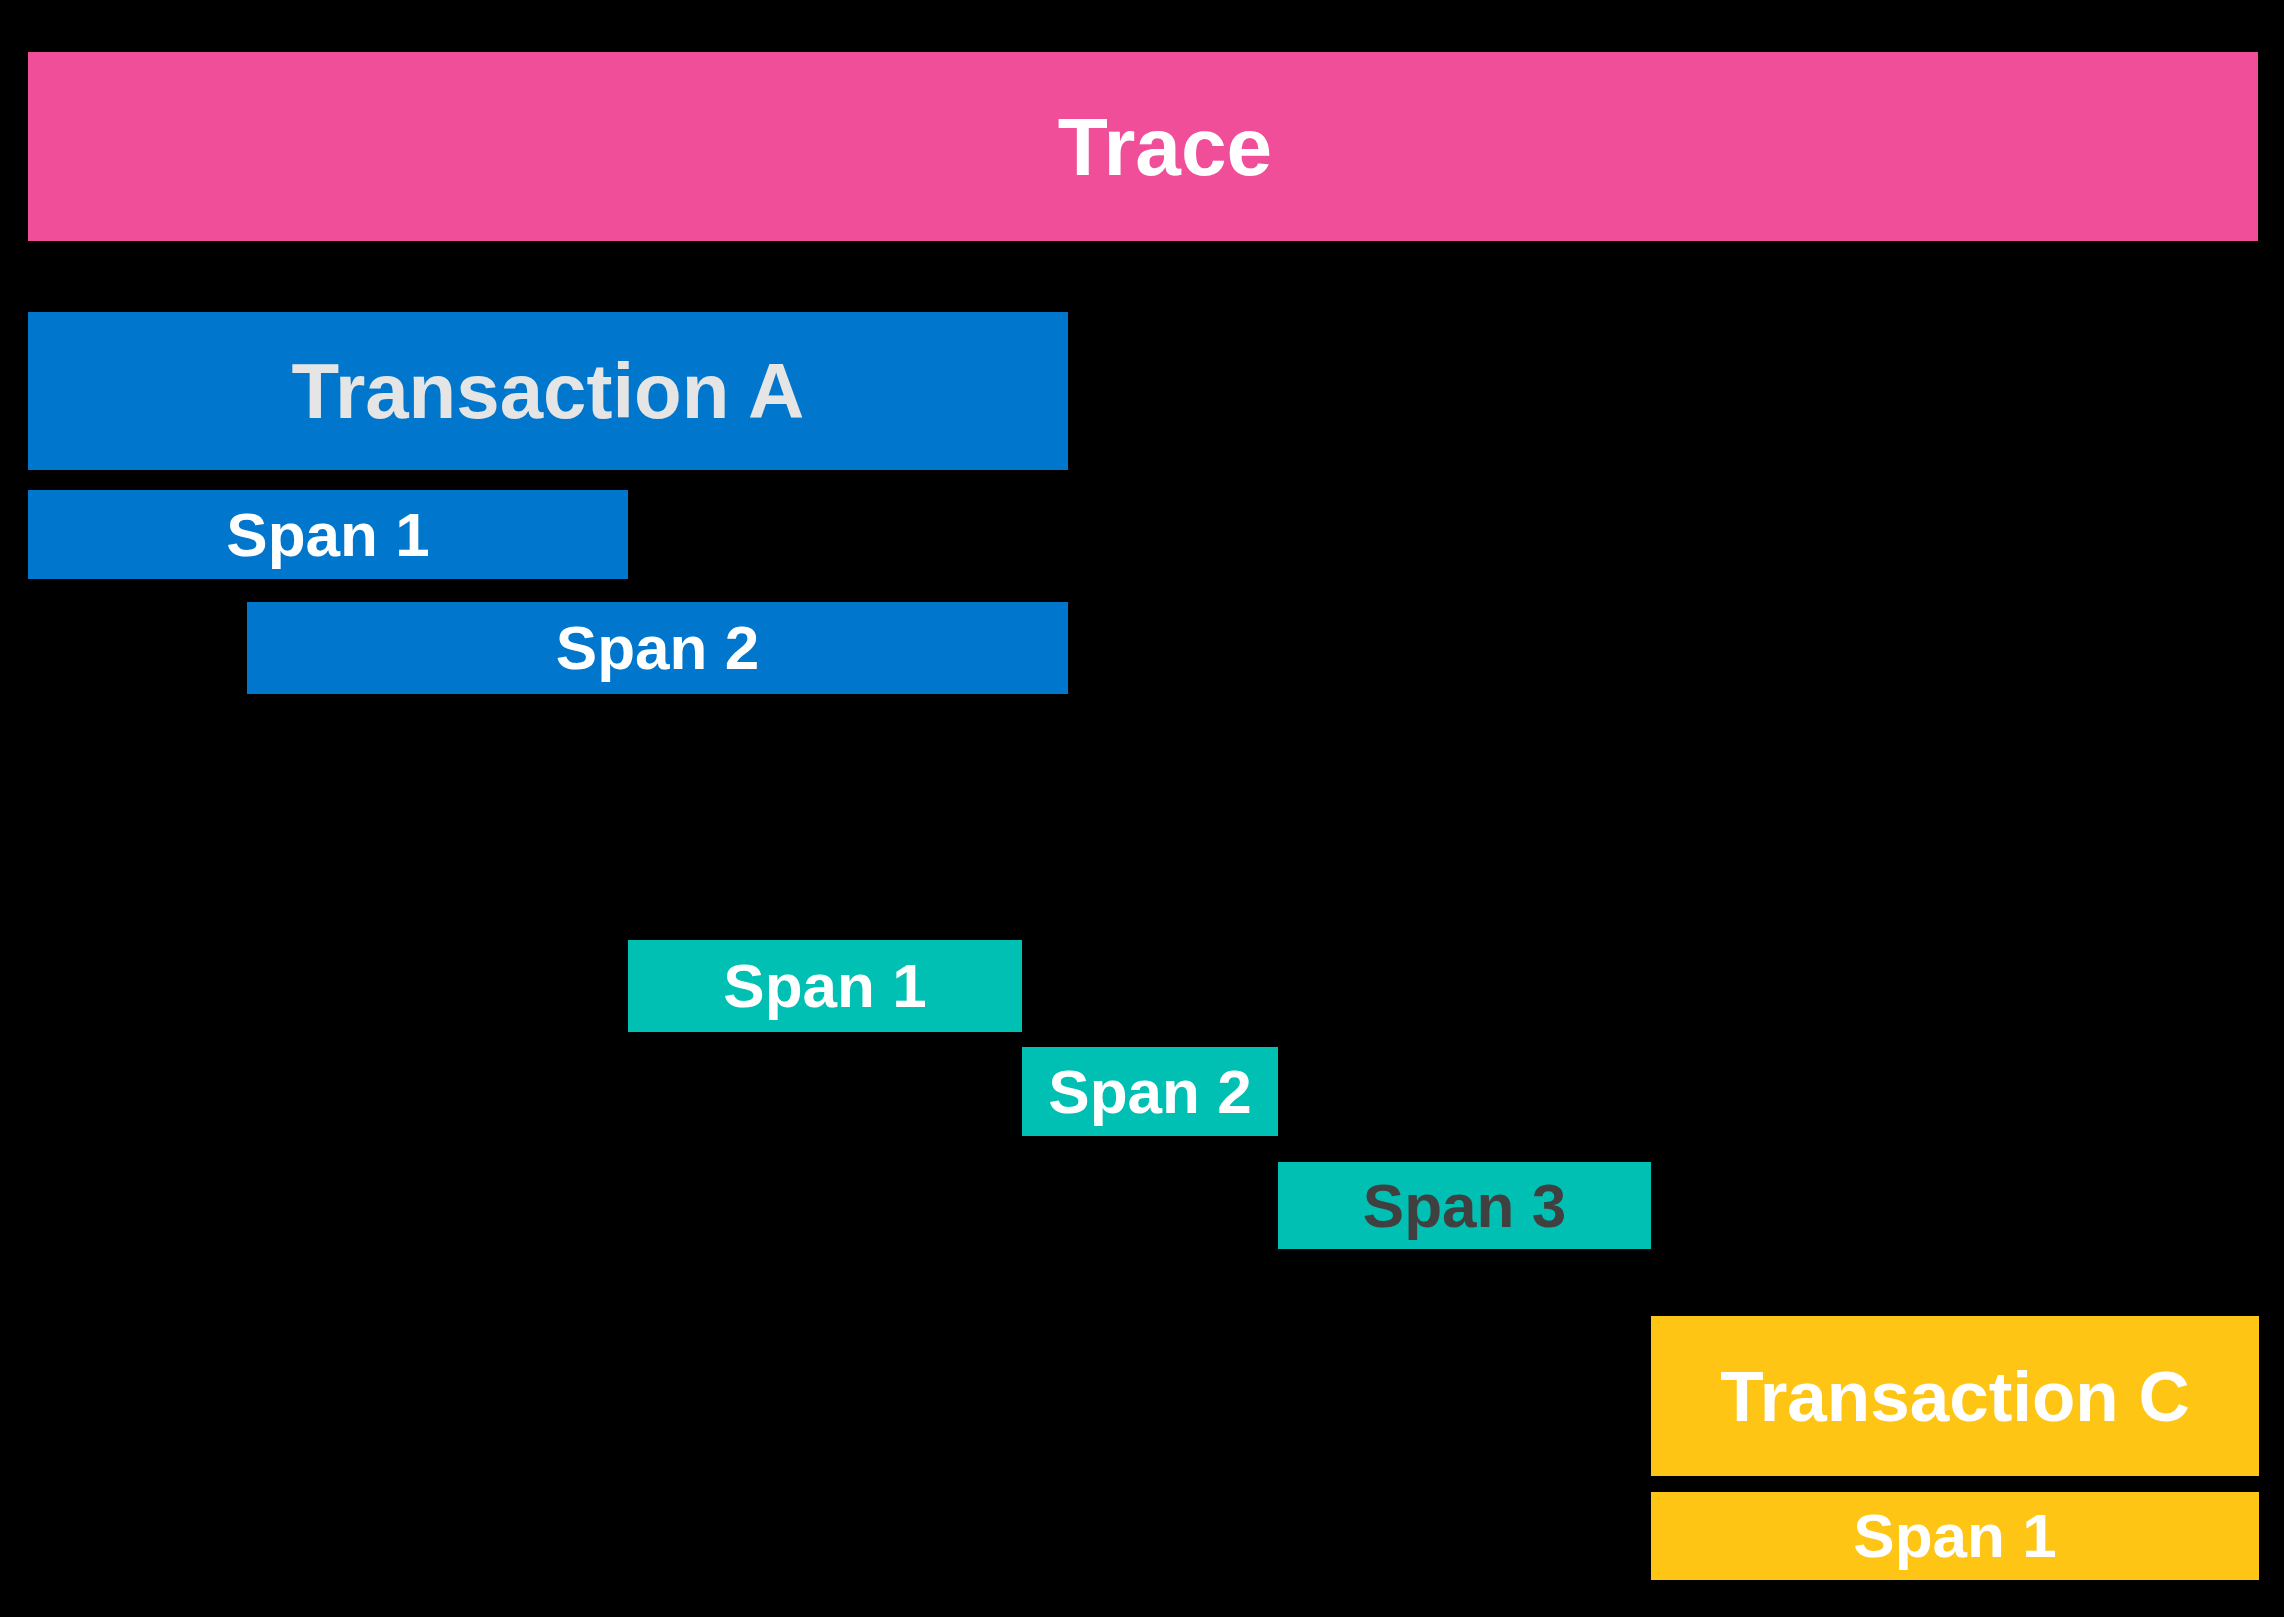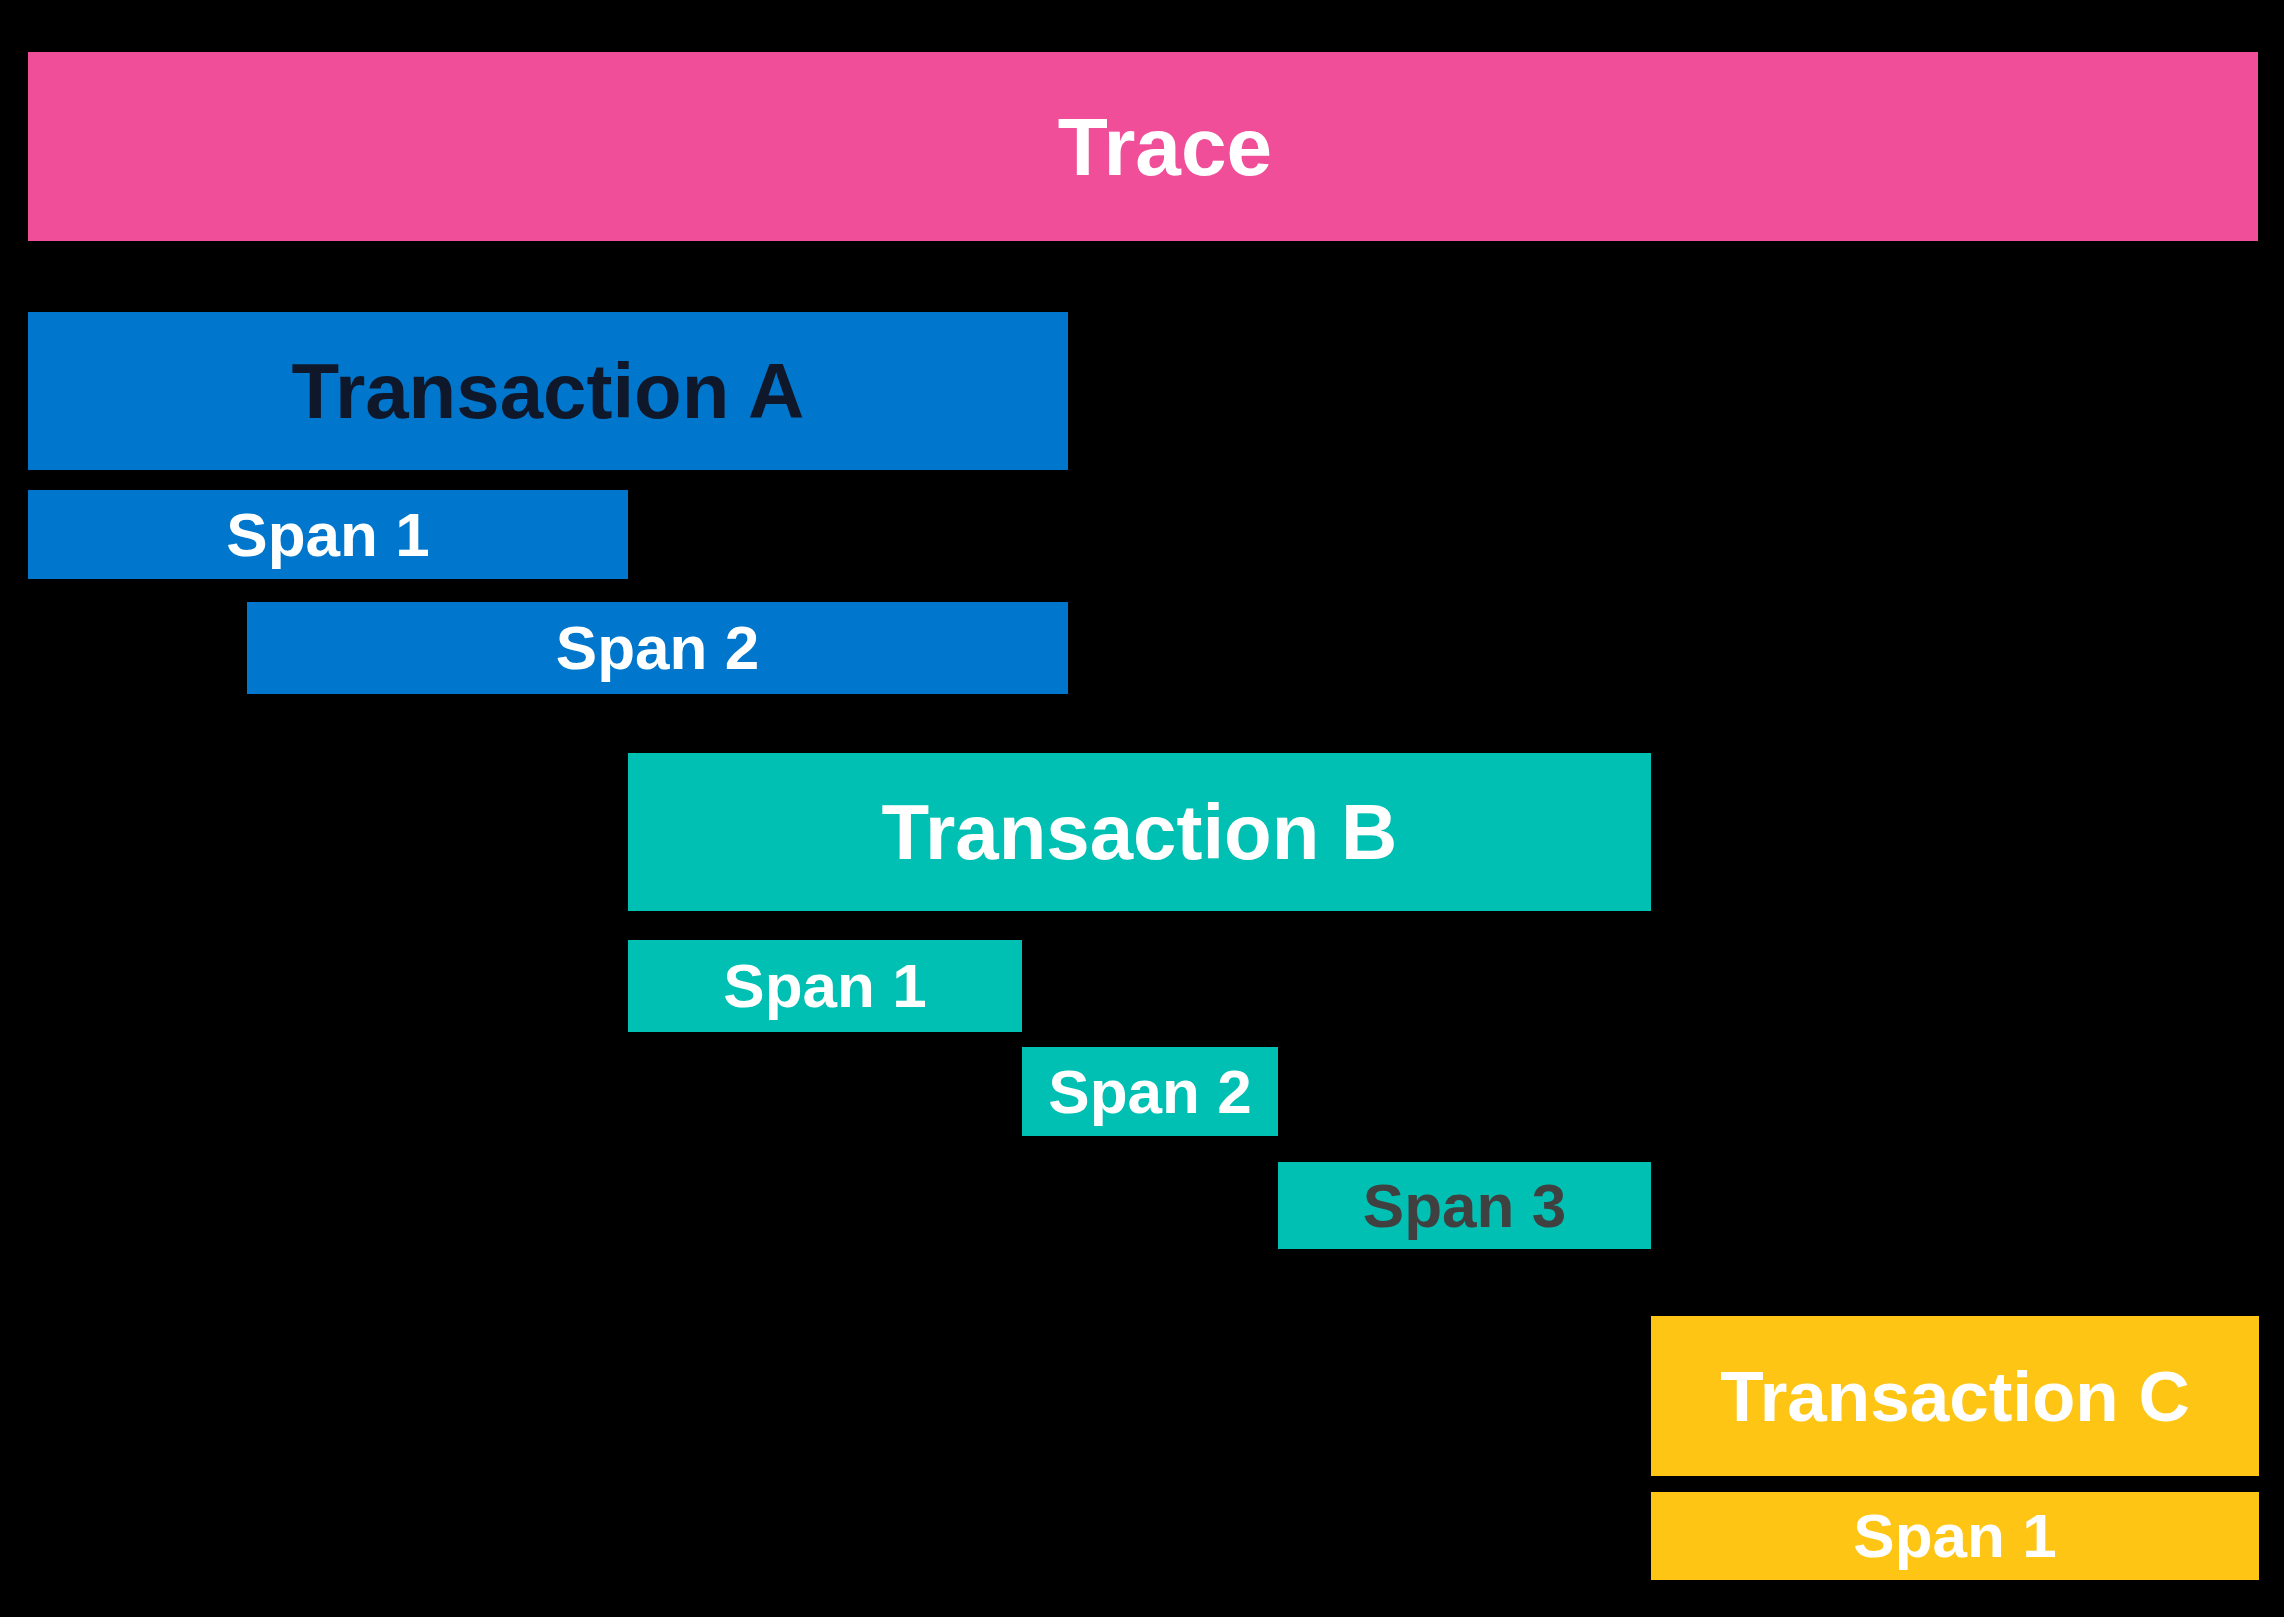--- a/index.html
+++ b/index.html
@@ -37,34 +37,31 @@
 </head>
 <body>
 
 <div id="canvas" style="background: rgb(0, 0, 0);">
 
   <div class="bar" style="left: 28px; top: 52px; width: 2230px; height: 189px; background: rgb(240, 78, 152); font-size: 82px; padding-left: 44px;">
     <span class="bar-label" style="color: rgb(255, 255, 255);">Trace</span>
   </div>
 
   <div class="bar" style="left: 28px; top: 312px; width: 1040px; height: 158px; background: rgb(0, 119, 204); font-size: 78px;">
-    <span class="bar-label" style="color: #0f172a;">Transaction A</span>
+    <span class="bar-label" style="color: #e5e5e5;">Transaction A</span>
   </div>
 
   <div class="bar" style="left: 28px; top: 490px; width: 600px; height: 89px; background: rgb(0, 119, 204); font-size: 62px;">
     <span class="bar-label" style="color: rgb(255, 255, 255);">Span 1</span>
   </div>
 
   <div class="bar" style="left: 247px; top: 602px; width: 821px; height: 92px; background: rgb(0, 119, 204); font-size: 62px;">
     <span class="bar-label" style="color: rgb(255, 255, 255);">Span 2</span>
   </div>
 
-  <div class="bar" style="left: 628px; top: 753px; width: 1023px; height: 158px; background: rgb(0, 191, 179); font-size: 78px;">
-    <span class="bar-label" style="color: rgb(255, 255, 255);">Transaction B</span>
-  </div>
 
   <div class="bar" style="left: 628px; top: 940px; width: 394px; height: 92px; background: rgb(0, 191, 179); font-size: 62px;">
     <span class="bar-label" style="color: rgb(255, 255, 255);">Span 1</span>
   </div>
 
   <div class="bar" style="left: 1022px; top: 1047px; width: 256px; height: 89px; background: rgb(0, 191, 179); font-size: 62px;">
     <span class="bar-label" style="color: rgb(255, 255, 255);">Span 2</span>
   </div>
 
   <div class="bar" style="left: 1278px; top: 1162px; width: 373px; height: 87px; background: rgb(0, 191, 179); font-size: 62px;">

